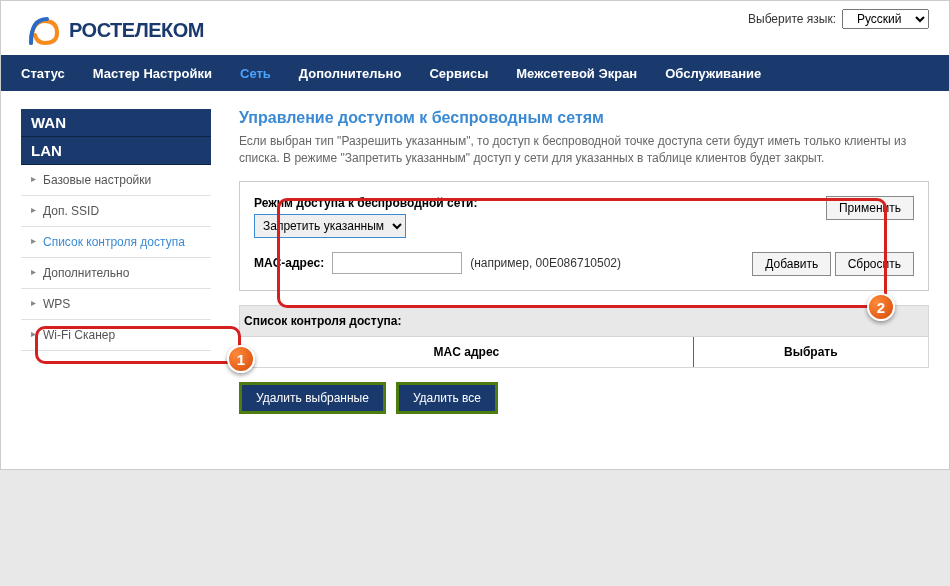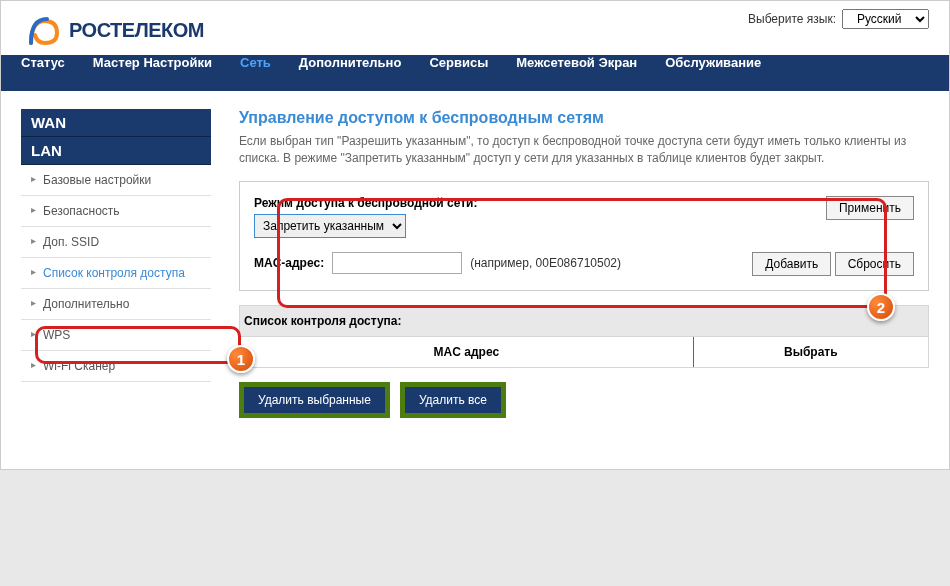--- a/index.html
+++ b/index.html
@@ -4,21 +4,21 @@
 <style>
   * { box-sizing: border-box; margin: 0; padding: 0; }
   body { font-family: Arial, sans-serif; font-size: 12px; background: #e8e8e8; }
   .page { width: 950px; height: 470px; background: #fff; margin: 0 auto; position: relative; border: 1px solid #ccc; }
   .header { padding: 8px 20px 4px 20px; display: flex; justify-content: space-between; align-items: start; }
   .logo { display: flex; align-items: center; gap: 6px; }
   .logo-icon { width: 42px; height: 42px; position: relative; }
   .logo-text { font-size: 20px; font-weight: bold; color: #1a3a6e; letter-spacing: -0.5px; }
   .lang { display:flex; align-items:center; gap:6px; font-size:12px; color:#333; }
   .lang select { font-size: 12px; padding: 1px 10px; }
-  .topnav { background: #1a3a6e; display: flex; padding: 0 20px; height: 36px; align-items: flex-start; gap: 28px; }
+  .topnav { background: #1a3a6e; display: flex; padding: 0 20px; height: 36px; align-items: center; gap: 28px; }
   .topnav a { color: #fff; font-weight: bold; text-decoration: none; font-size: 13px; cursor: pointer; }
   .topnav a.active { color: #4aa3ff; }
   .layout { display: flex; padding: 18px 20px; gap: 28px; }
   .sidebar { width: 190px; flex-shrink: 0; }
   .side-header { background: #1a3a6e; color: #fff; font-weight: bold; padding: 5px 10px; font-size: 15px; border-bottom: 1px solid #0d2445; }
   .side-item { padding: 8px 10px 8px 22px; border-bottom: 1px solid #e0e0e0; color: #555; font-size: 12px; cursor: pointer; position: relative; }
   .side-item::before { content: "▸"; position: absolute; left: 10px; color: #888; font-size: 10px; }
   .side-item.active { color: #3a8ad4; }
   .highlight-sidebar { position: absolute; border: 3px solid #d62020; border-radius: 10px; left: 34px; top: 325px; width: 206px; height: 38px; pointer-events:none; }
   .highlight-form { position: absolute; border: 3px solid #d62020; border-radius: 10px; left: 276px; top: 197px; width: 610px; height: 110px; pointer-events:none; }
@@ -31,21 +31,21 @@
   .formbox .right { text-align: right; }
   .formbox label { font-weight: bold; display:block; margin-bottom:4px; }
   .formbox select { border:1px solid #3a8ad4; padding:3px 4px; font-size:12px; min-width:150px; }
   .formbox input[type="text"] { border:1px solid #aaa; padding:3px 4px; font-size:12px; width:130px; }
   .btn { border:1px solid #888; background:#f4f4f4; padding:4px 12px; font-size:12px; cursor:pointer; }
   .section-head { background: #e8e8e8; font-weight: bold; padding: 8px 4px; margin-top: 14px; border:1px solid #d6d6d6; }
   .table-head { display:flex; border:1px solid #d6d6d6; border-top:none; background:#fff; font-weight:bold; text-align:center; }
   .table-head .col1 { flex:2; padding:8px; border-right:1px solid #c2410c; }
   .table-head .col2 { flex:1; padding:8px; }
   .actions { margin-top: 14px; display:flex; gap:10px; }
-  .btn-primary { background:#1a3a6e; color:#fff; border:5px solid #4d7c0f; padding:6px 14px; font-size:12px; cursor:pointer; }
+  .btn-primary { background:#1a3a6e; color:#fff; border:3px solid #4d7c0f; padding:6px 14px; font-size:12px; cursor:pointer; }
   .macrow { display:flex; align-items:center; gap:8px; }
   .machint { color:#333; font-size:12px; }
 </style>
 </head>
 <body>
 
 <div class="page">
   <div class="header">
     <div class="logo">
       <div class="logo-icon">
@@ -72,21 +72,20 @@
     <a>Сервисы</a>
     <a>Межсетевой Экран</a>
     <a>Обслуживание</a>
   </div>
 
   <div class="layout">
     <div class="sidebar">
       <div class="side-header">WAN</div>
       <div class="side-header">LAN</div>
       <div class="side-item">Базовые настройки</div>
-      <div class="side-item">Безопасность</div>
       <div class="side-item">Доп. SSID</div>
       <div class="side-item active">Список контроля доступа</div>
       <div class="side-item">Дополнительно</div>
       <div class="side-item">WPS</div>
       <div class="side-item">Wi-Fi Сканер</div>
     </div>
 
     <div class="content">
       <div class="page-title">Управление доступом к беспроводным сетям</div>
       <div class="page-desc">Если выбран тип "Разрешить указанным", то доступ к беспроводной точке доступа сети будут иметь только клиенты из списка. В режиме "Запретить указанным" доступ у сети для указанных в таблице клиентов будет закрыт.</div>

